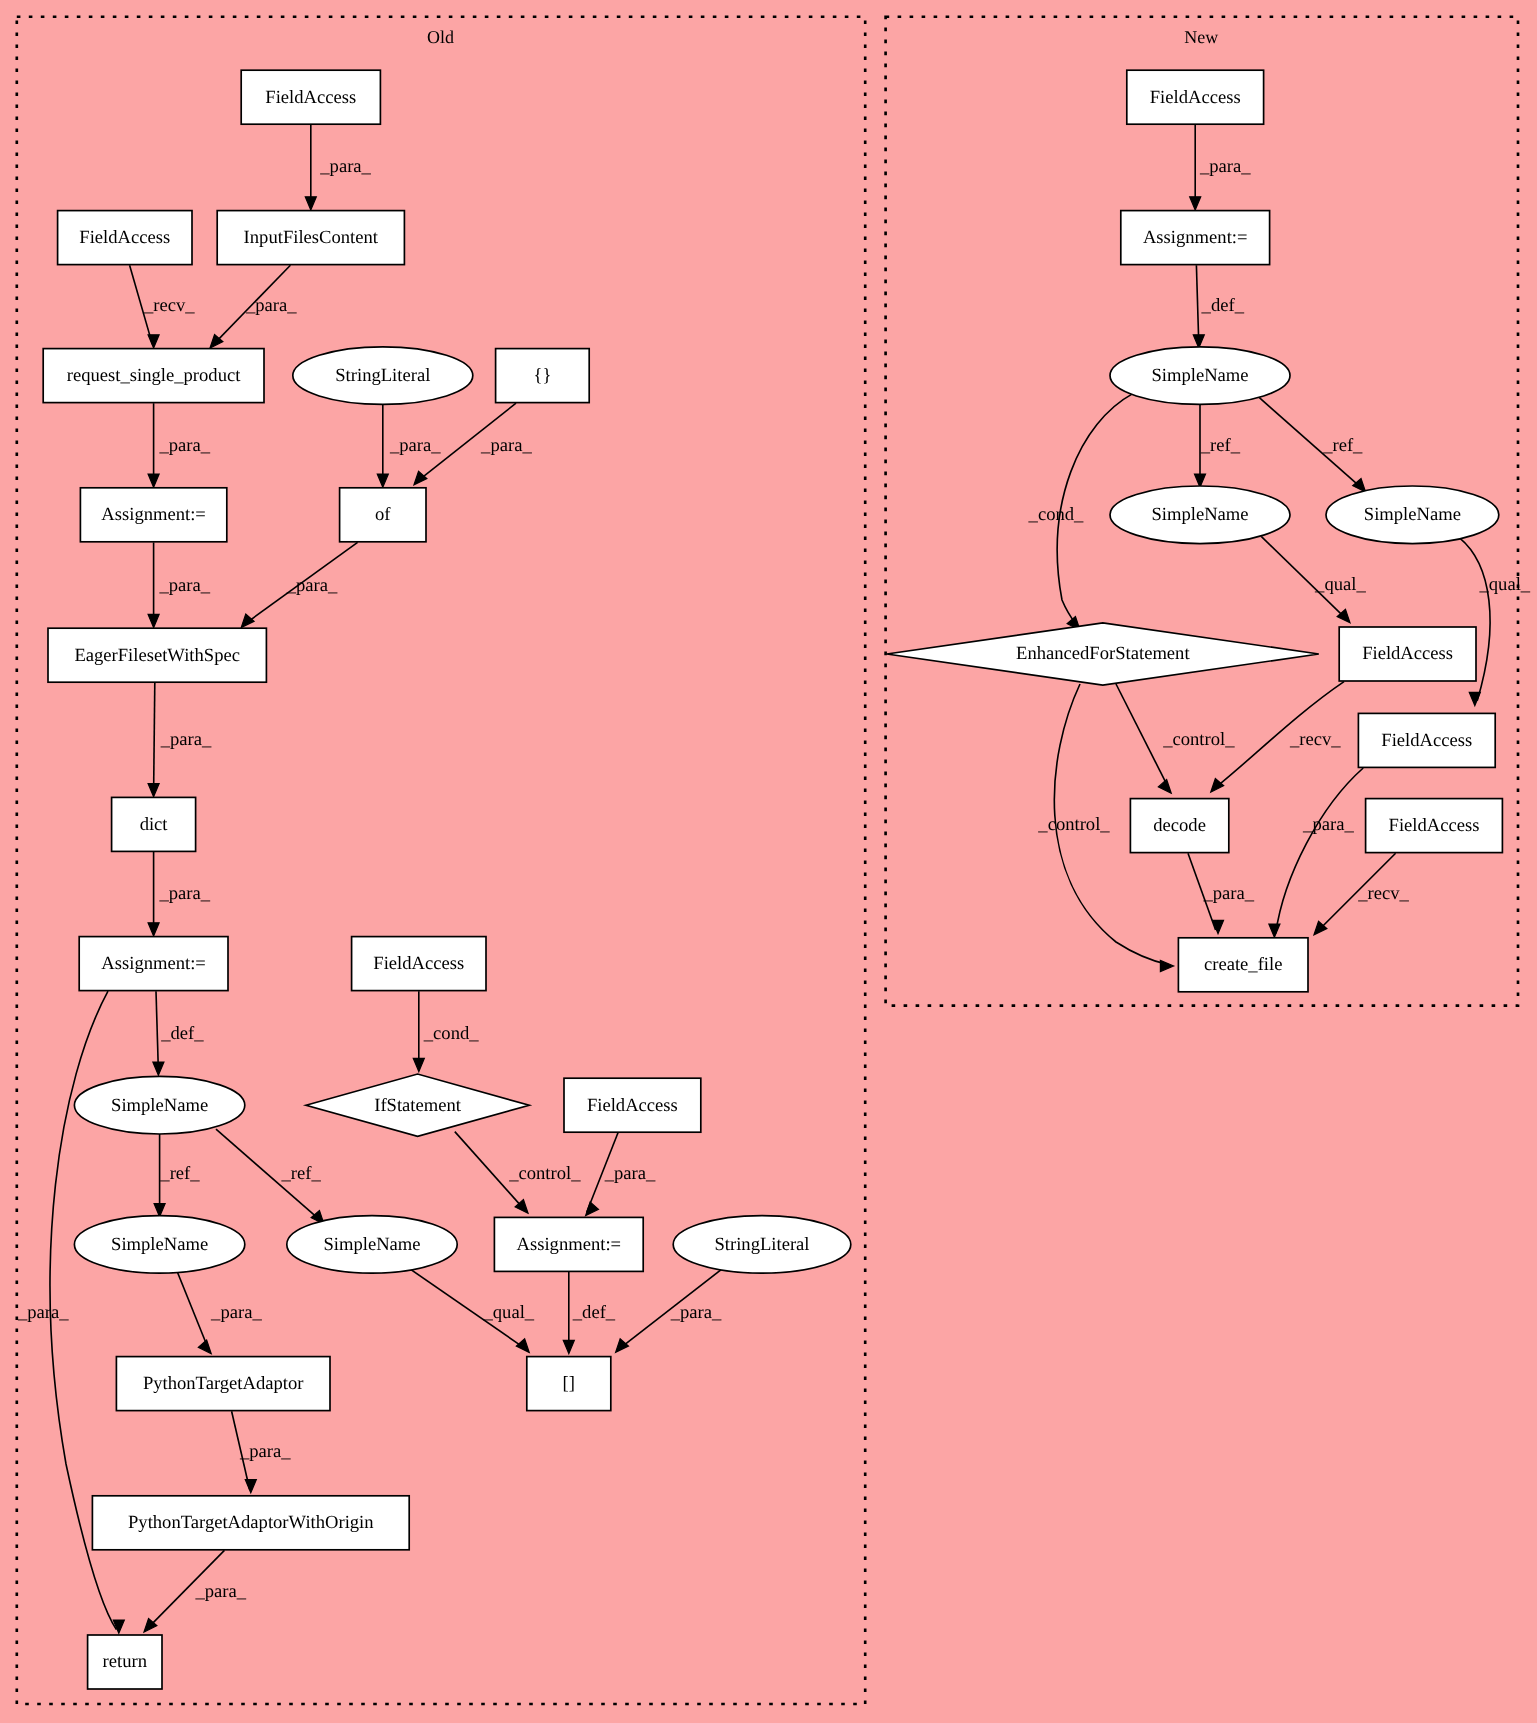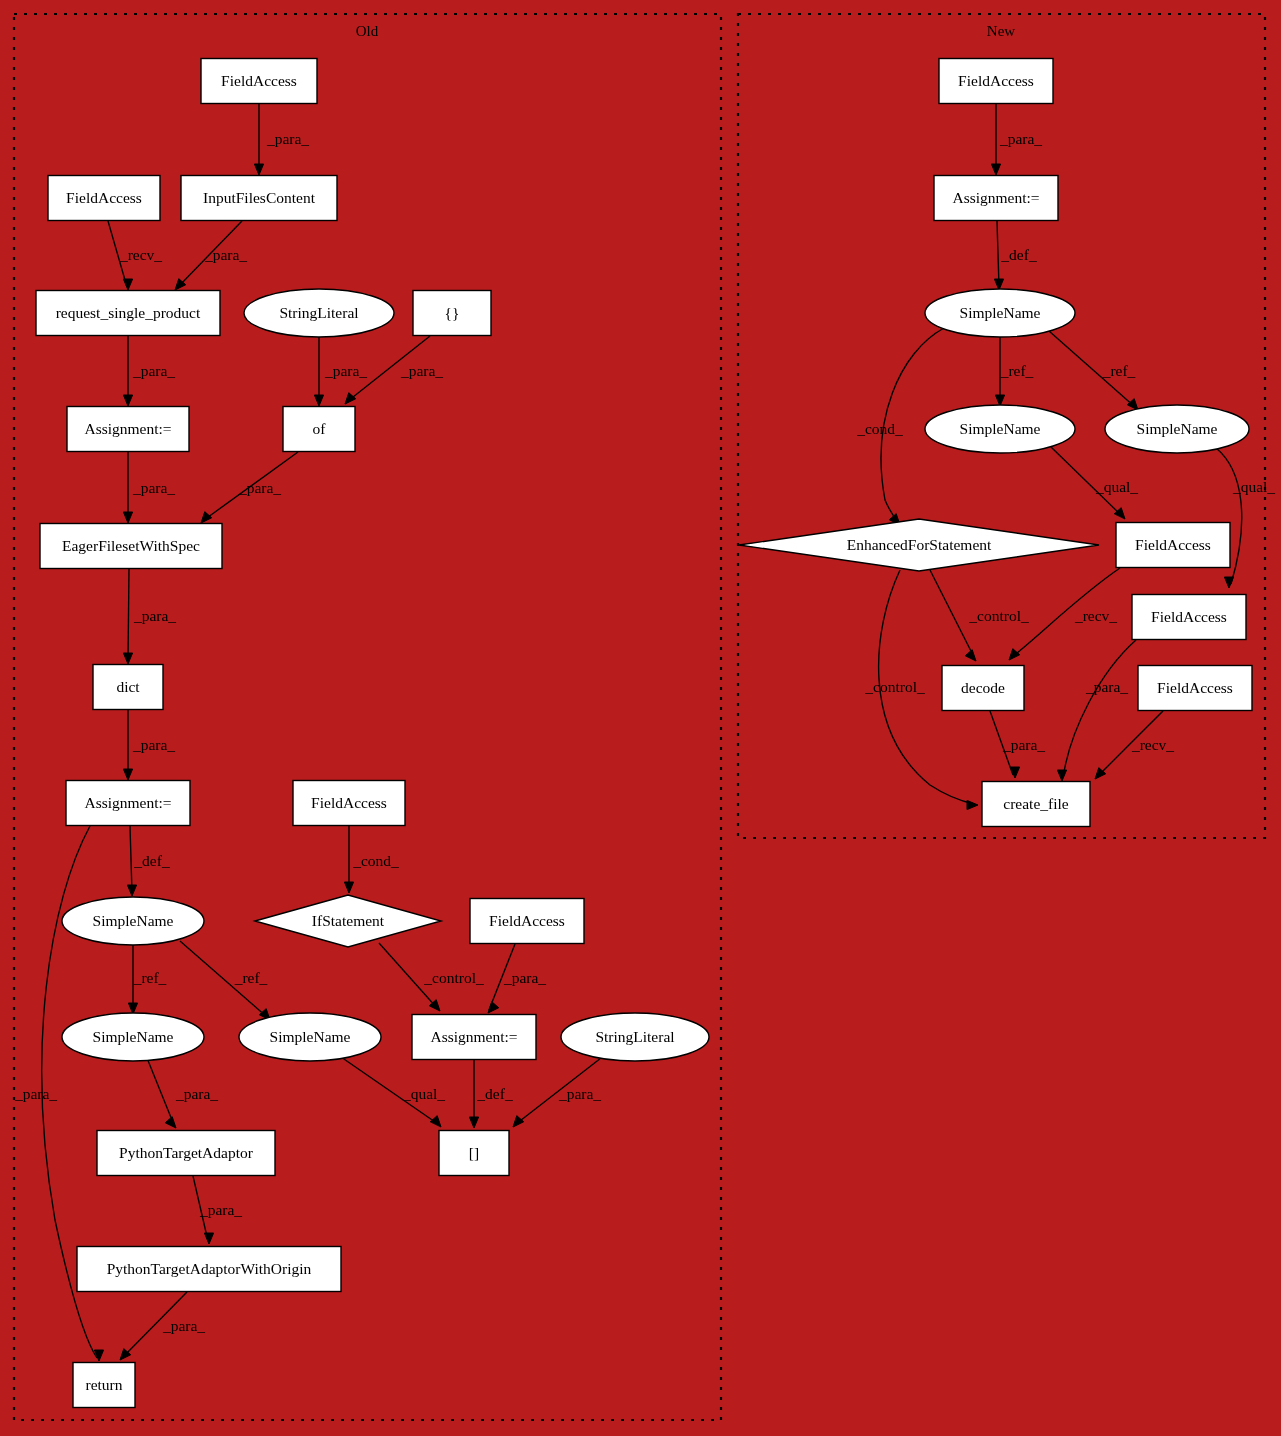--- a/index.html
+++ b/index.html
@@ -7,21 +7,21 @@
     padding: 0;
     background: #ffffff;
   }
   body {
     font-family: "Liberation Serif", "DejaVu Serif", serif;
   }
   #canvas {
     position: relative;
     width: 1281px;
     height: 1436px;
-    background: #b91c1c;
+    background: #fca5a5;
     overflow: hidden;
   }
   #graph-svg {
     position: absolute;
     left: 0;
     top: 0;
     width: 1281px;
     height: 1436px;
   }
   .cluster-border {

